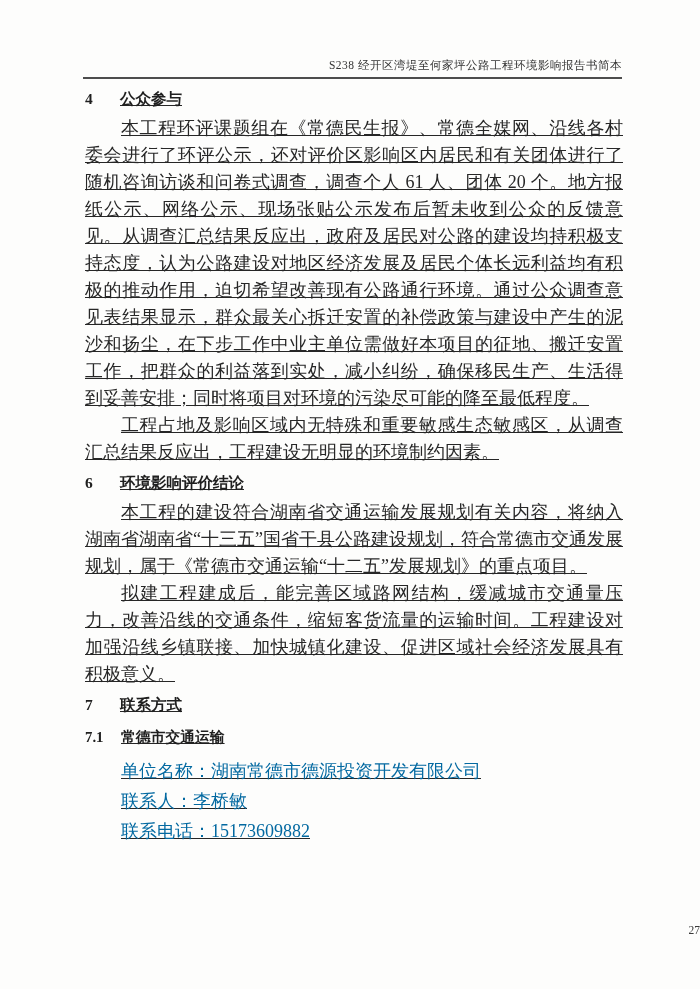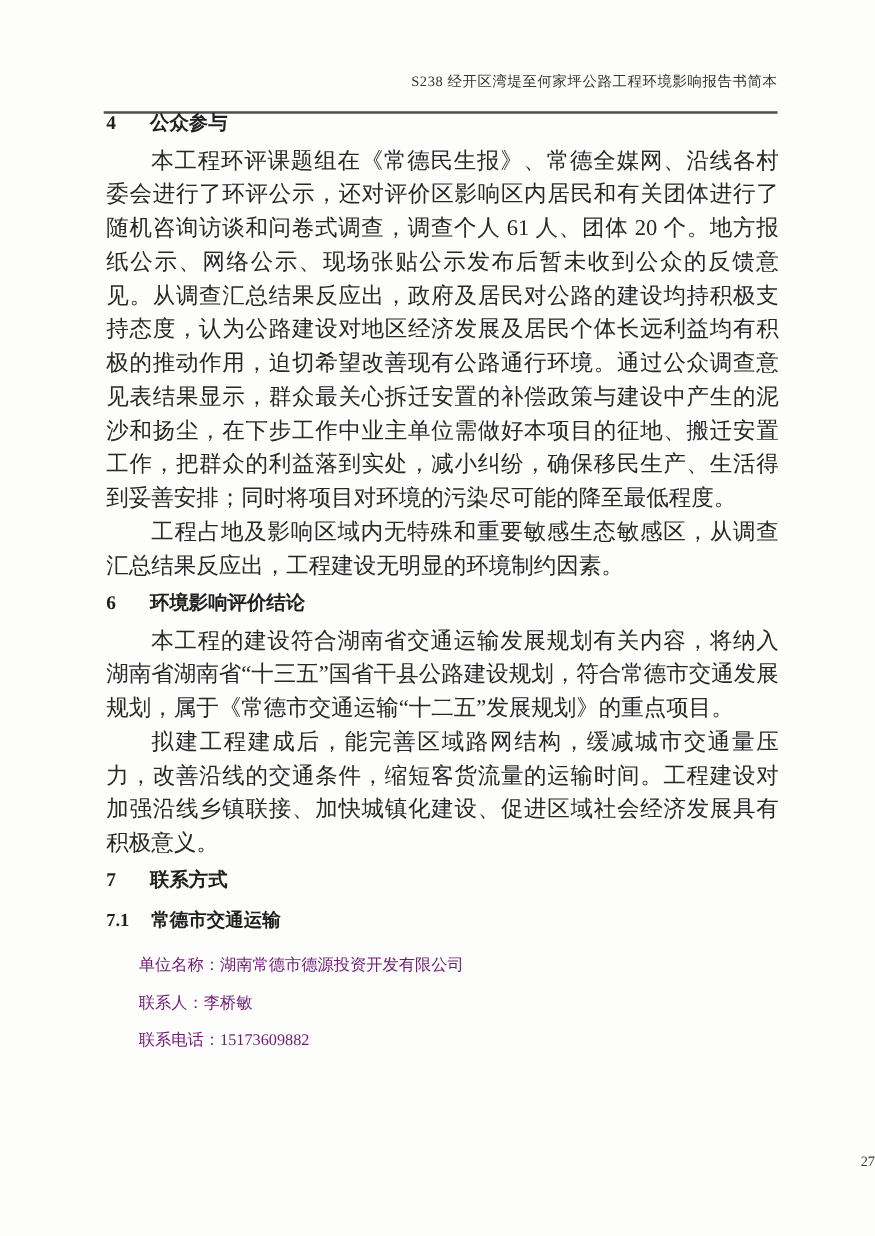--- a/index.html
+++ b/index.html
@@ -18,28 +18,29 @@
   }
   .page-header {
     position: absolute;
     left: 83px;
     top: 58px;
     width: 539px;
     text-align: right;
     font-size: 11.5px;
     letter-spacing: 0.5px;
     color: #333333;
-    padding-bottom: 16px;
+    padding-bottom: 4px;
     border-bottom: 2px solid #4d4d4d;
   }
   .content {
     position: absolute;
     left: 85px;
     top: 82px;
     width: 538px;
+    text-decoration: underline;
   }
   h2.sec {
     margin: 6px 0 6px 0;
     font-size: 15.5px;
     line-height: 21px;
     font-weight: bold;
     font-family: "Liberation Sans", "DejaVu Sans", sans-serif;
     color: #1f1f1f;
   }
   h2.sec .num {
@@ -65,24 +66,24 @@
   p.body {
     margin: 0;
     font-size: 18px;
     line-height: 27px;
     text-align: justify;
     text-indent: 2em;
     color: #272727;
   }
   .contact p.contact-line {
     margin: 3px 0 0 0;
-    font-size: 13px;
+    font-size: 18px;
     line-height: 27px;
     text-indent: 2em;
-    color: #701a75;
+    color: #0369a1;
   }
   .contact p.contact-line:first-child {
     margin-top: 10px;
   }
   .page-footer {
     position: absolute;
     left: 0;
     top: 924px;
     width: 700px;
     text-align: right;

